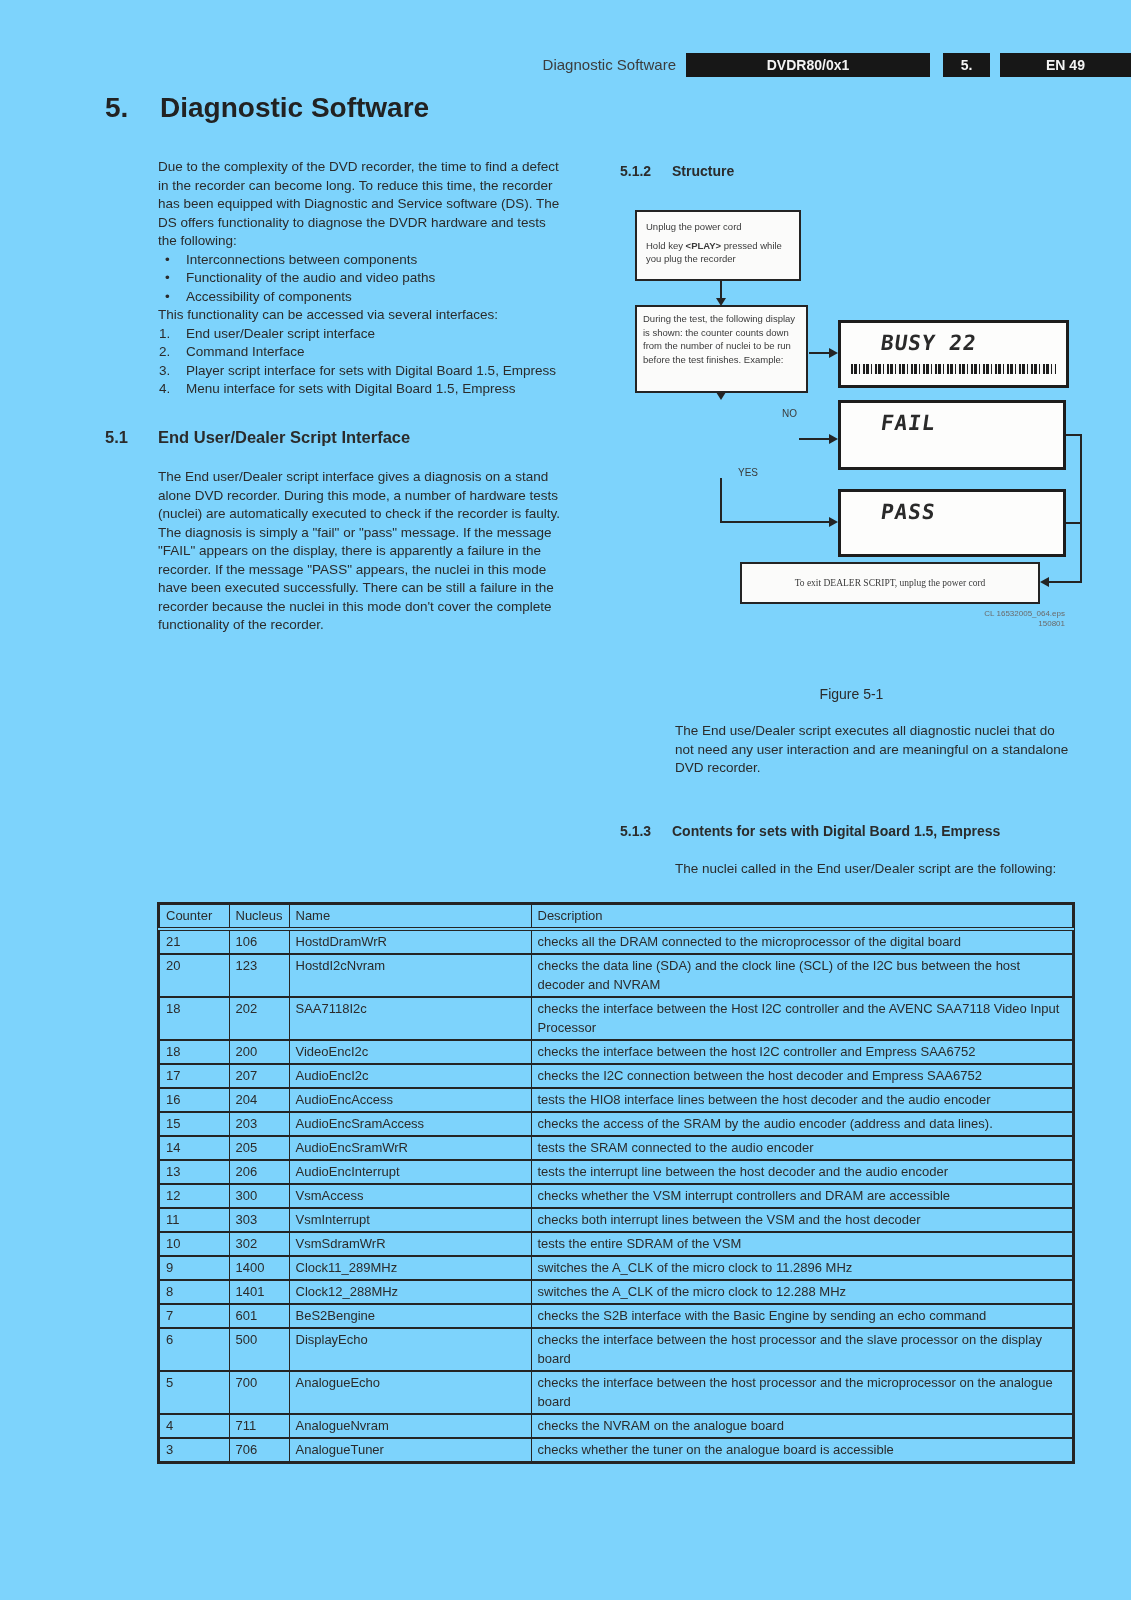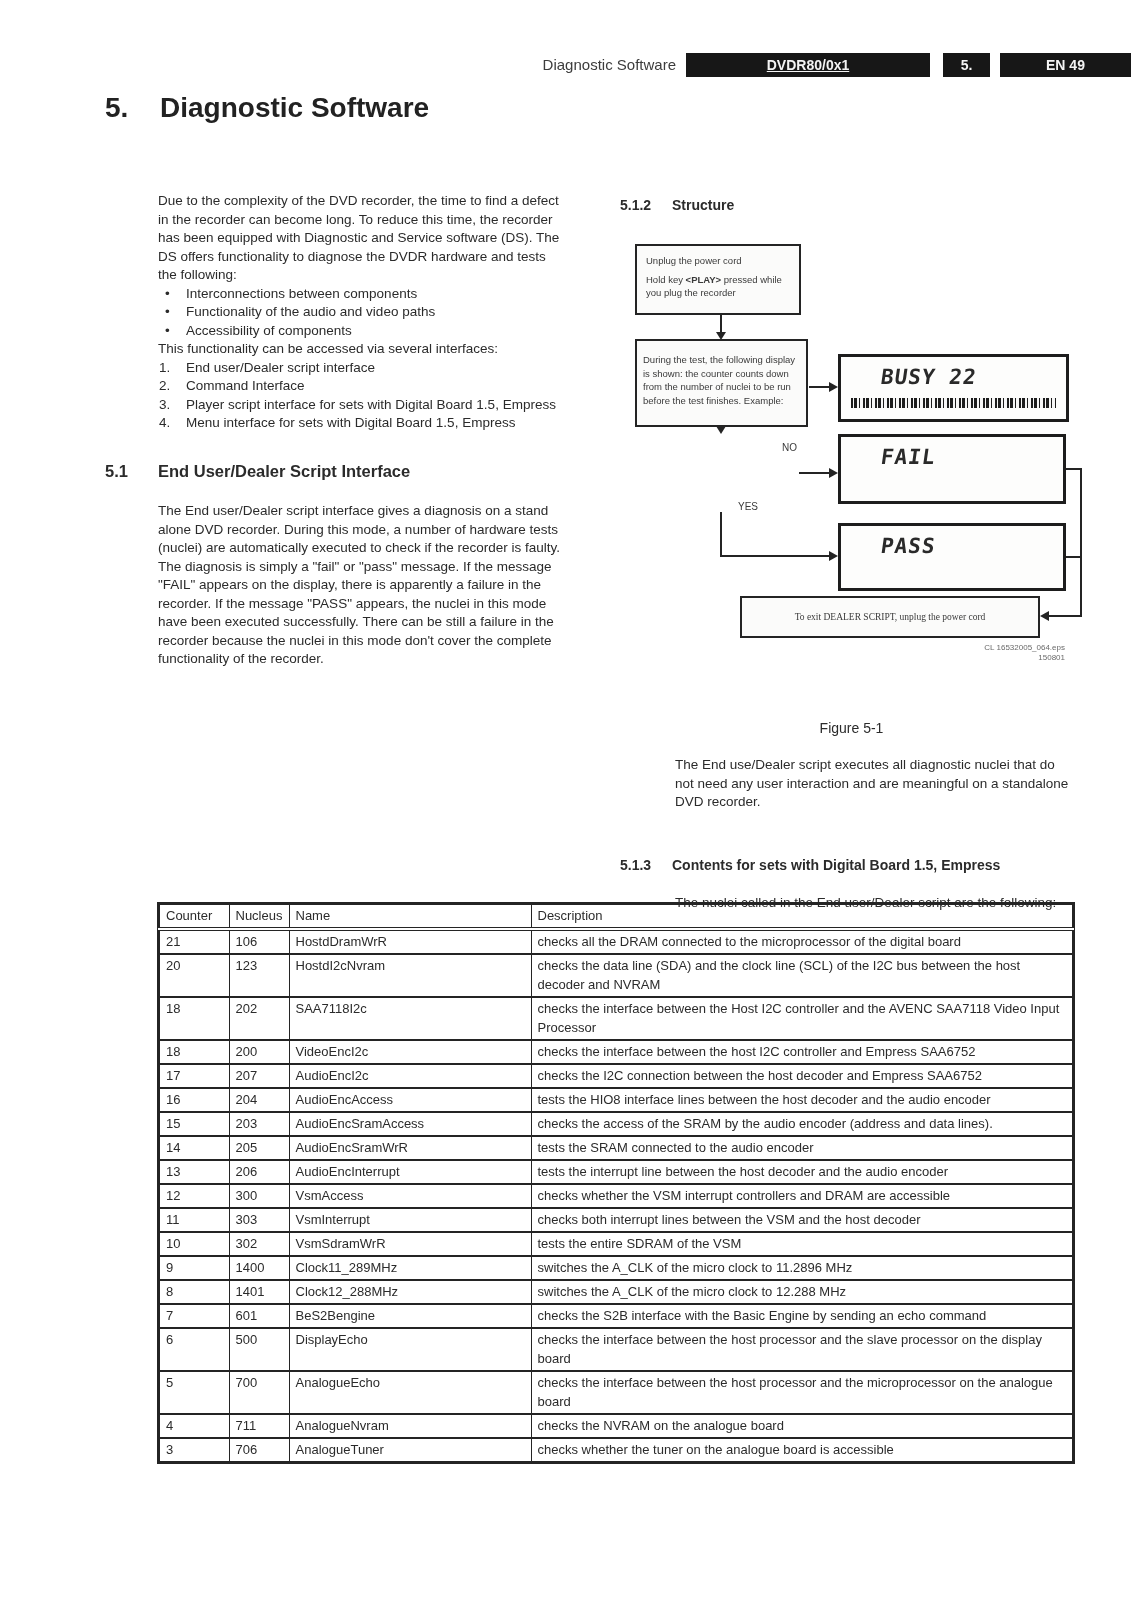--- a/index.html
+++ b/index.html
@@ -1,33 +1,33 @@
 <!DOCTYPE html>
 <html><head>
 <meta charset="utf-8">
 <style>
   html,body { margin:0; padding:0; background:#d9d9d9; }
   .page {
     position:relative; width:1131px; height:1600px; margin:0 auto;
-    background:#ffffff; color:#2b2b2b;
+    background:#7dd3fc; color:#2b2b2b;
     font-family:"Liberation Sans", sans-serif;
     overflow:hidden;
   }
   
   .hdr { position:absolute; top:53px; left:0; right:0; height:24px; }
   .hdr-label { position:absolute; right:455px; top:3px; font-size:15px; color:#3c3c3c; white-space:nowrap; }
   .hdr-box { position:absolute; top:0; height:24px; line-height:24px; background:#171717; color:#f4f4f4; font-weight:bold; font-size:14px; text-align:center; }
-  .hdr-model { right:201px; width:244px;text-decoration:underline; }
+  .hdr-model { right:201px; width:244px; }
   .hdr-chapter { right:141px; width:47px; }
   .hdr-page { right:0; width:131px; }
   
   .doc-title { position:absolute; left:105px; top:92px; display:flex; font-size:28px; font-weight:bold; color:#222; }
   .doc-title .tnum { width:55px; flex:none; }
   
-  .col { font-size:13.5px; line-height:18.5px;margin-top:34px; }
+  .col { font-size:13.5px; line-height:18.5px; }
   p { margin:0; }
   .ind { margin-left:53px; }
   .h2 { display:flex; font-size:16.5px; font-weight:bold; margin-top:29px; }
   .h2 .hnum { width:53px; flex:none; }
   .h3 { display:flex; font-size:14px; font-weight:bold; margin-top:27px; }
   .h3 .hnum { width:53px; flex:none; }
   ul.bullets, ol.nums { margin:0 0 0 53px; padding:0; list-style:none; }
   ul.bullets li { position:relative; padding-left:28px; }
   ul.bullets li::before { content:"\2022"; position:absolute; left:7px; }
   ol.nums { counter-reset:n; }
@@ -37,21 +37,21 @@
   .left-col  { position:absolute; left:105px; top:158px; width:460px; }
   .right-col { position:absolute; left:620px; top:162px; width:470px; }
   .right-col .h3 { margin-top:0; }
   .right-col .h3 .hnum { width:52px; }
   
   .flow { position:absolute; left:0; top:40px; width:470px; height:432px; }
   .fc-box { position:absolute; border:2px solid #242424; background:#fbfbfa; box-sizing:border-box; }
   .fc-note { font-size:9.5px; line-height:13px; color:#3a3a3a; }
   #fc-start { left:15px; top:8px; width:166px; height:71px; padding:8px 9px; }
   #fc-start p + p { margin-top:6px; }
-  #fc-test { left:15px; top:103px; width:173px; height:88px; padding:12px 6px; line-height:13.5px; }
+  #fc-test { left:15px; top:103px; width:173px; height:88px; padding:5px 6px; line-height:13.5px; }
   .disp { position:absolute; border:3px solid #1d1d1d; background:#fdfdfc; box-sizing:border-box; }
   #fc-busy { left:218px; top:118px; width:231px; height:68px; }
   #fc-fail { left:218px; top:198px; width:228px; height:70px; }
   #fc-pass { left:218px; top:287px; width:228px; height:68px; }
   .seg { font-family:"DejaVu Sans Mono", monospace; font-weight:bold; font-size:21px; letter-spacing:1px; color:#2a2a2a; transform:skewX(-8deg); position:absolute; left:40px; top:11px; white-space:pre; }
   .barcode { position:absolute; left:10px; right:10px; bottom:11px; height:10px;
     background:repeating-linear-gradient(90deg,#1c1c1c 0 2px,#f6f6f6 2px 3px,#1c1c1c 3px 6px,#f6f6f6 6px 8px,#1c1c1c 8px 9px,#f6f6f6 9px 12px); }
   .ln { position:absolute; background:#242424; }
   .ah { position:absolute; width:0; height:0; }
   .ah-down  { border-left:5px solid transparent; border-right:5px solid transparent; border-top:8px solid #242424; }

